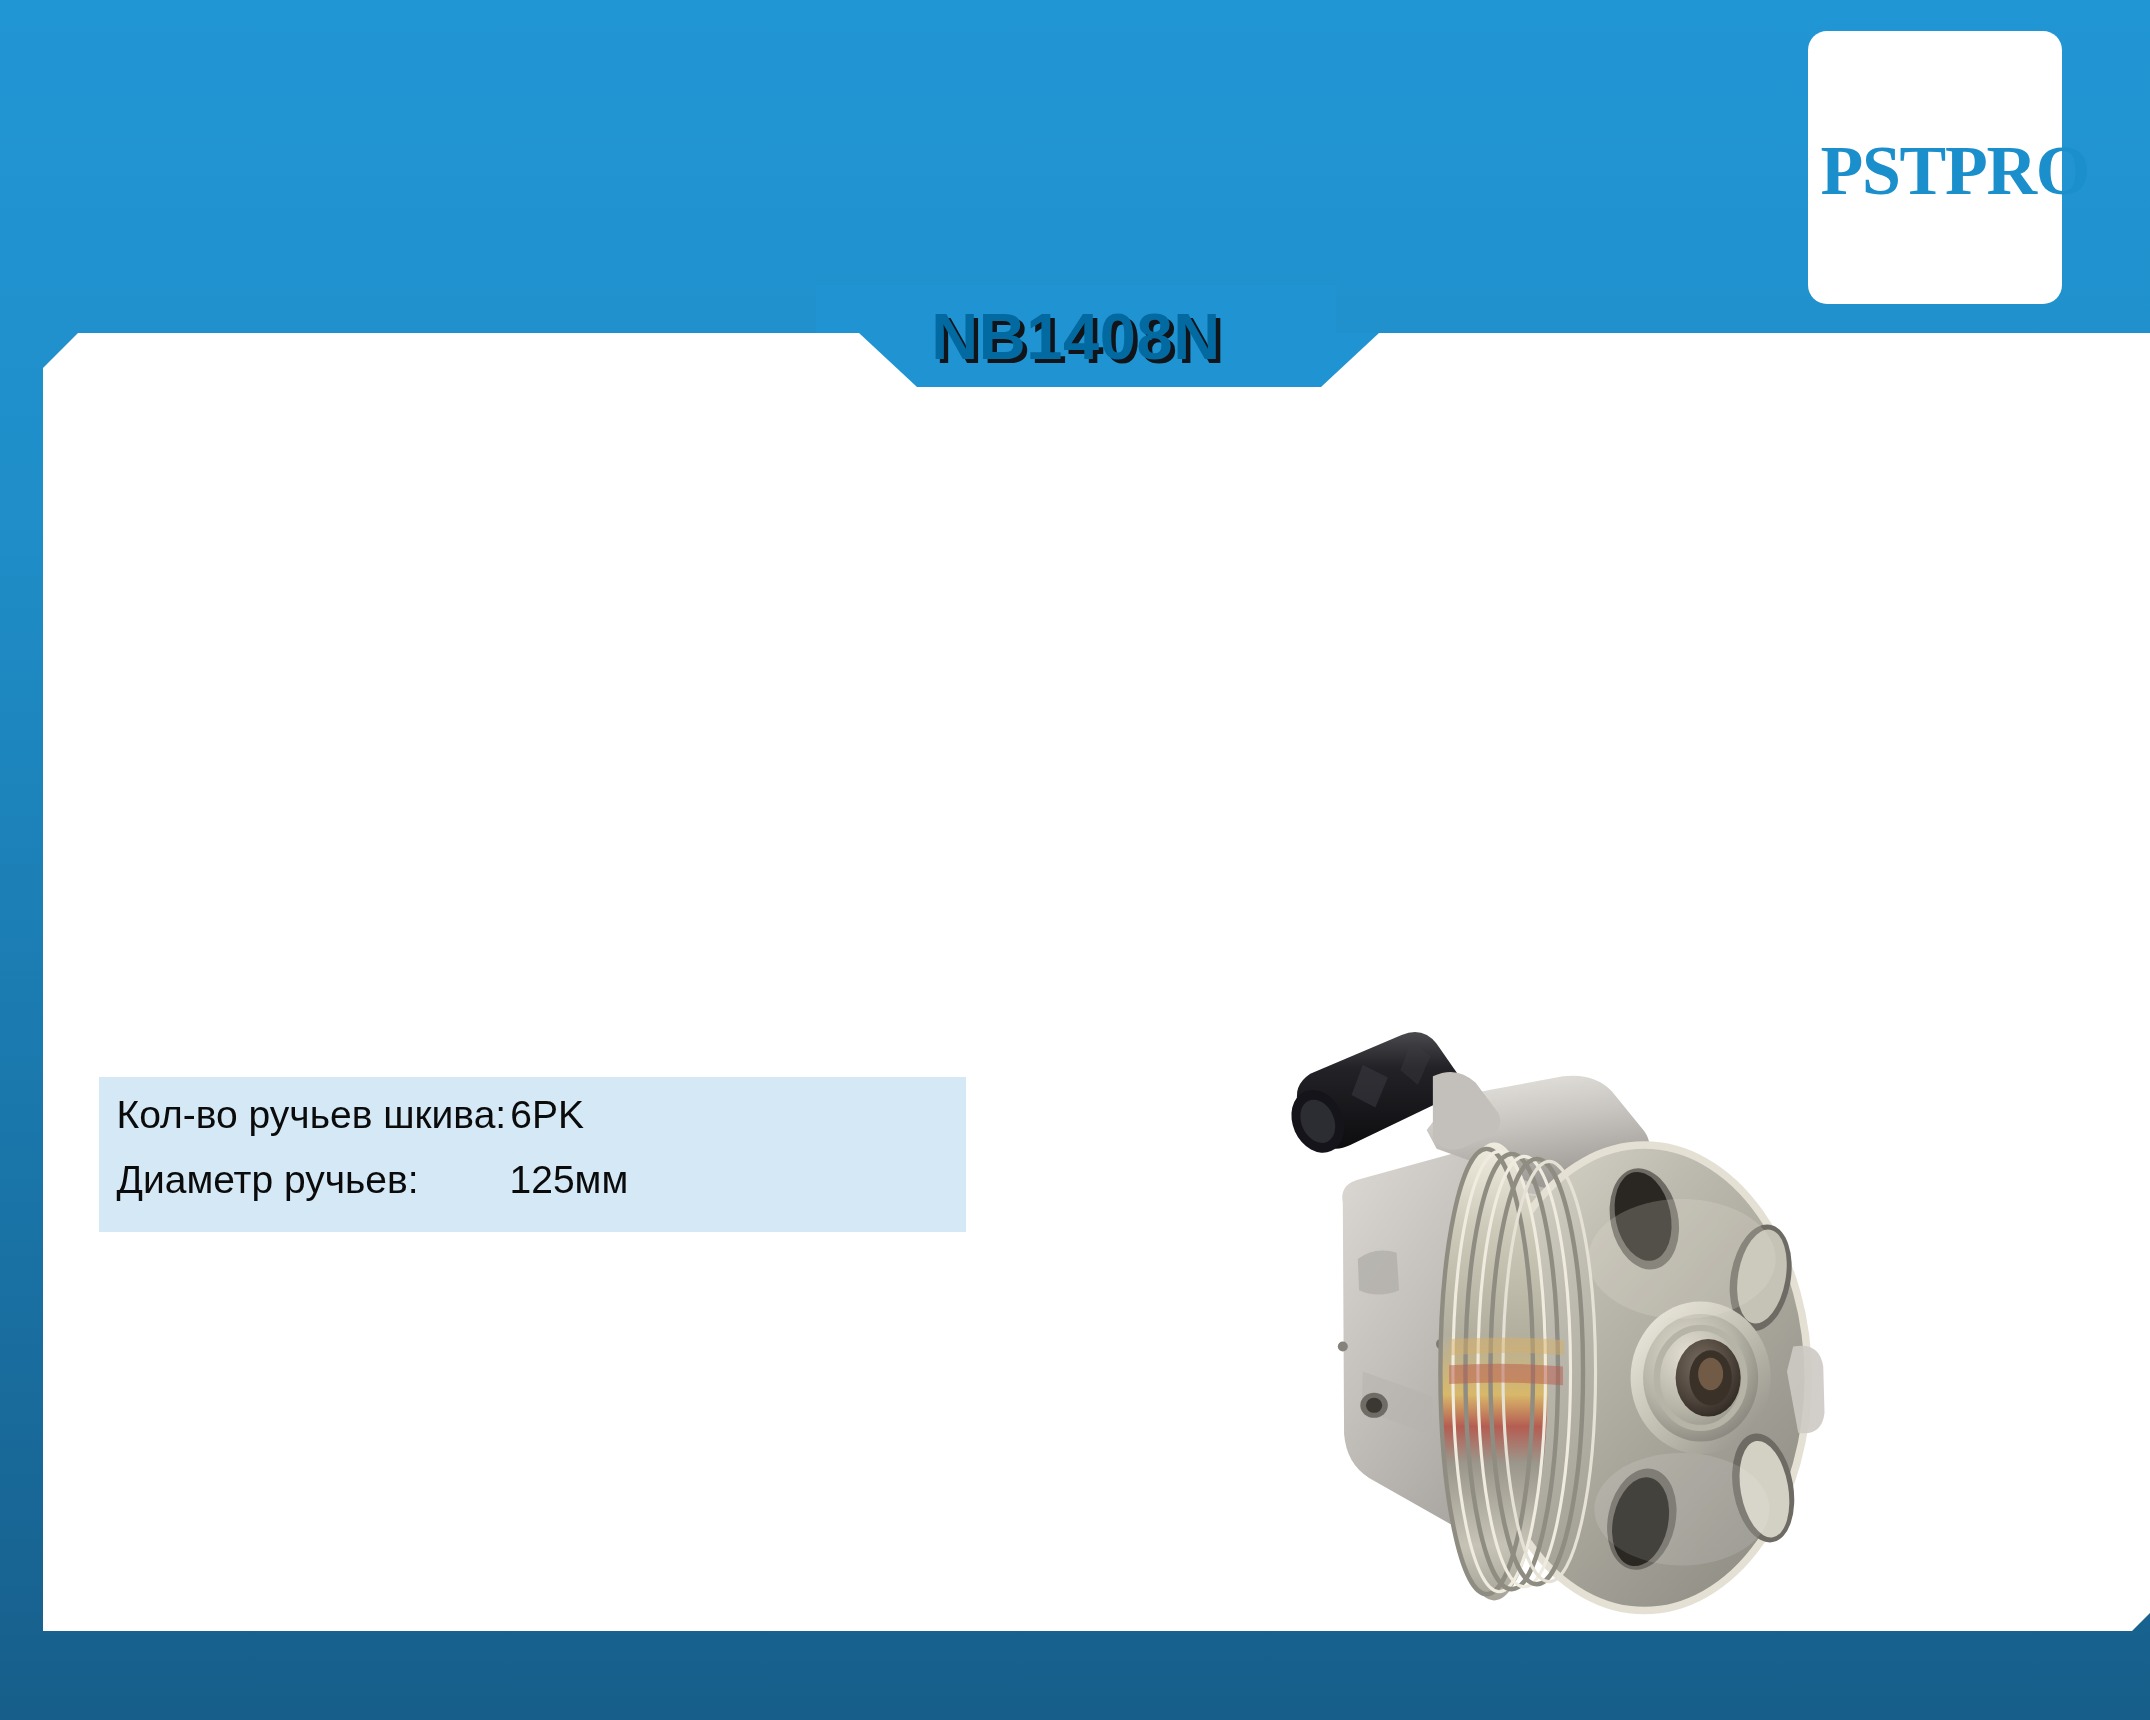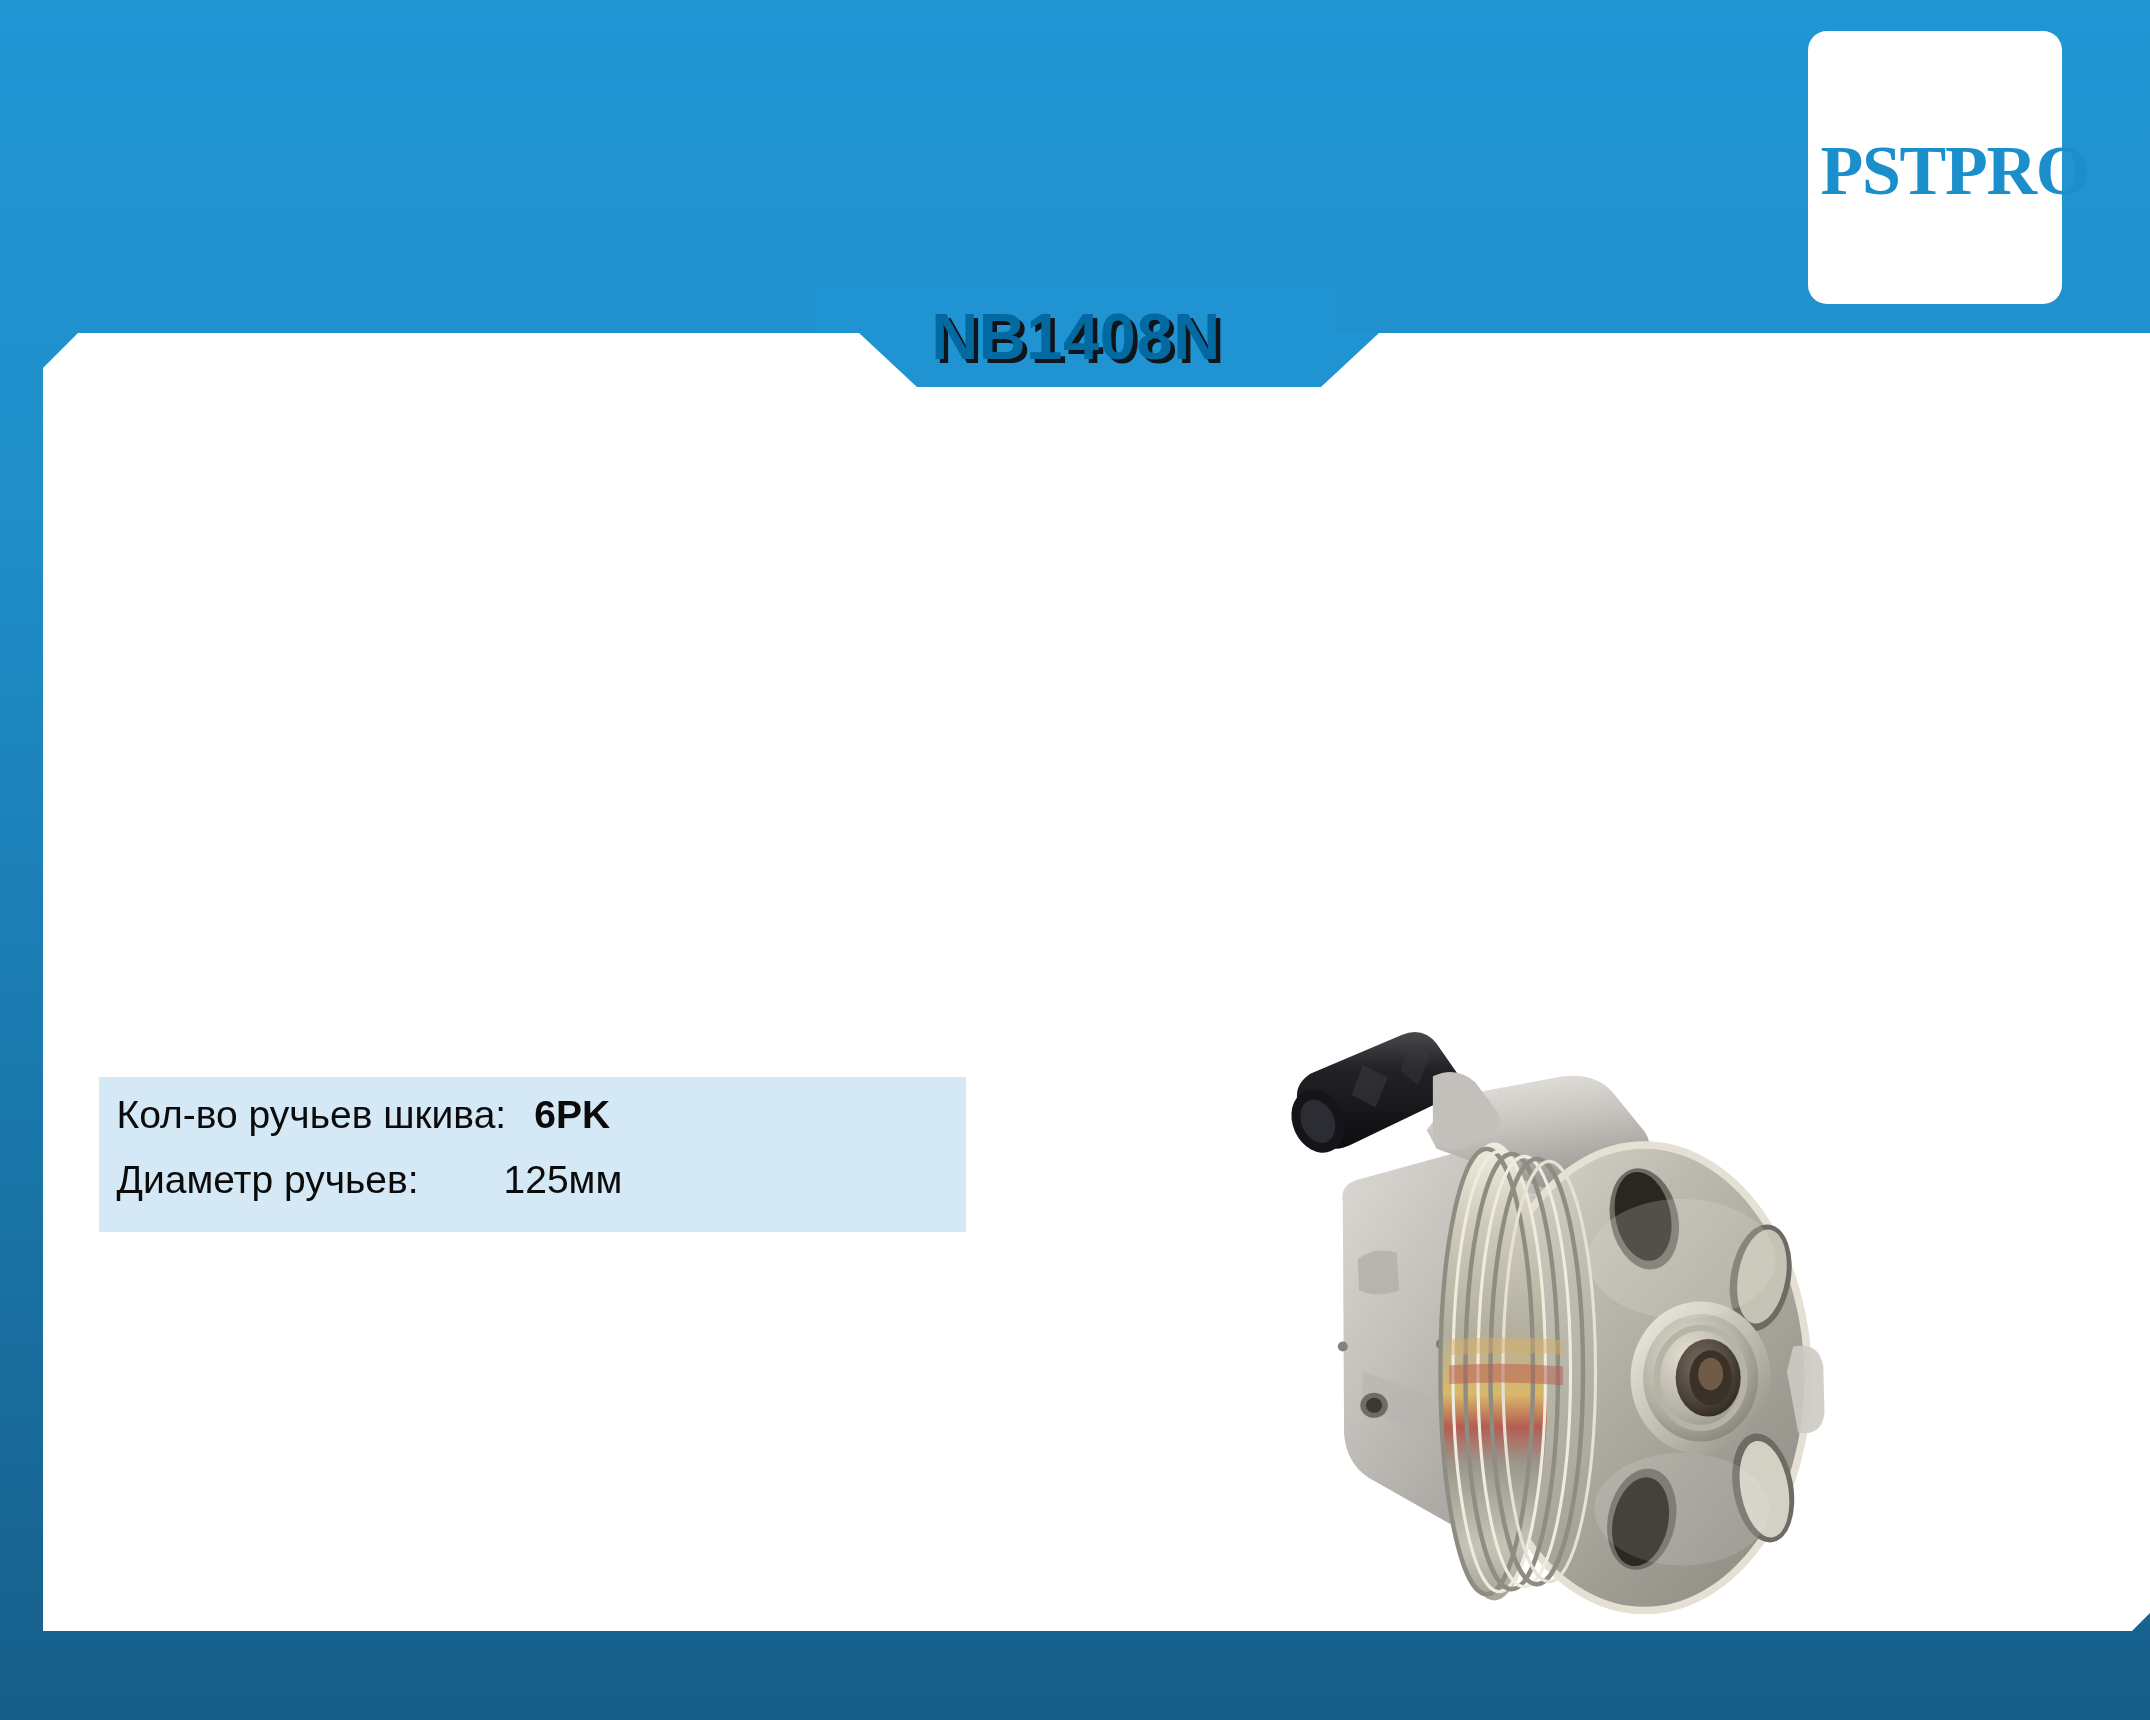--- a/index.html
+++ b/index.html
@@ -90,23 +90,23 @@
   }
   .spec-row{
     display:flex; align-items:baseline;
     font-size:39px; color:#0b0b0b;
     white-space:nowrap;
     height:65px;
   }
   .spec-label{ display:inline-block; }
   .spec-value{ display:inline-block; }
   #spec-row-1 .spec-label{ width:auto; }
-  #spec-row-1 .spec-value{ margin-left:28px;font-weight:bold; }
+  #spec-row-1 .spec-value{ margin-left:4px; }
   #spec-row-2 .spec-label{ width:387px; }
-  #spec-row-2 .spec-value{ margin-left:0px; }
+  #spec-row-2 .spec-value{ margin-left:6px; }
 
   
   #product-photo{
     position:absolute;
     left:1226px; top:663px;
     width:563px; height:626px;
   }
   #product-photo svg{ width:100%; height:100%; display:block; }
 </style>
 </head>

